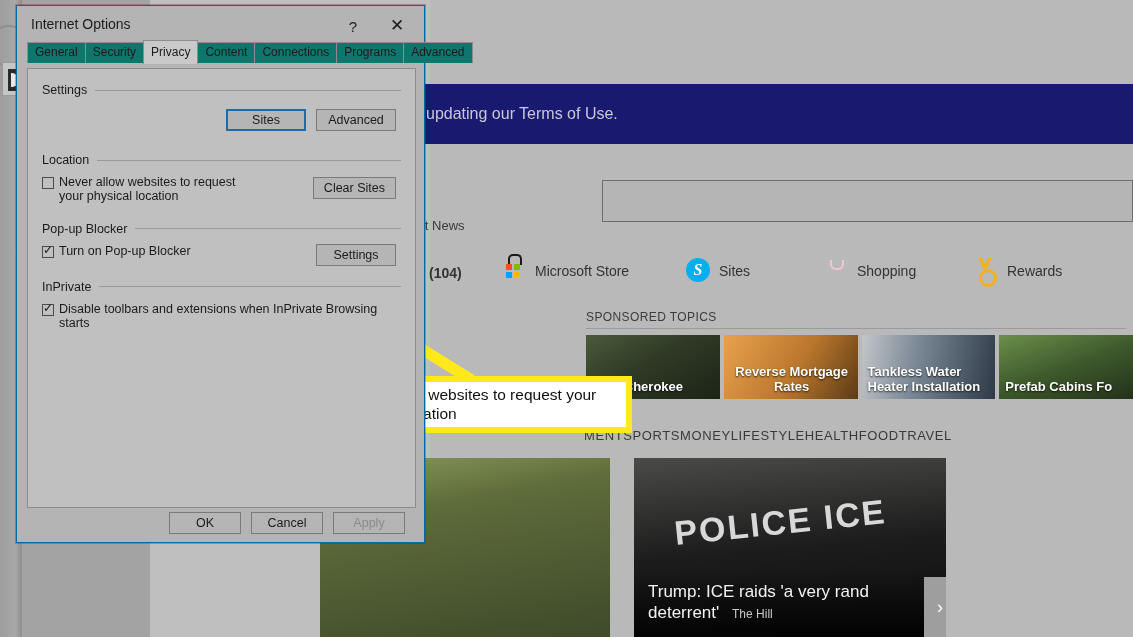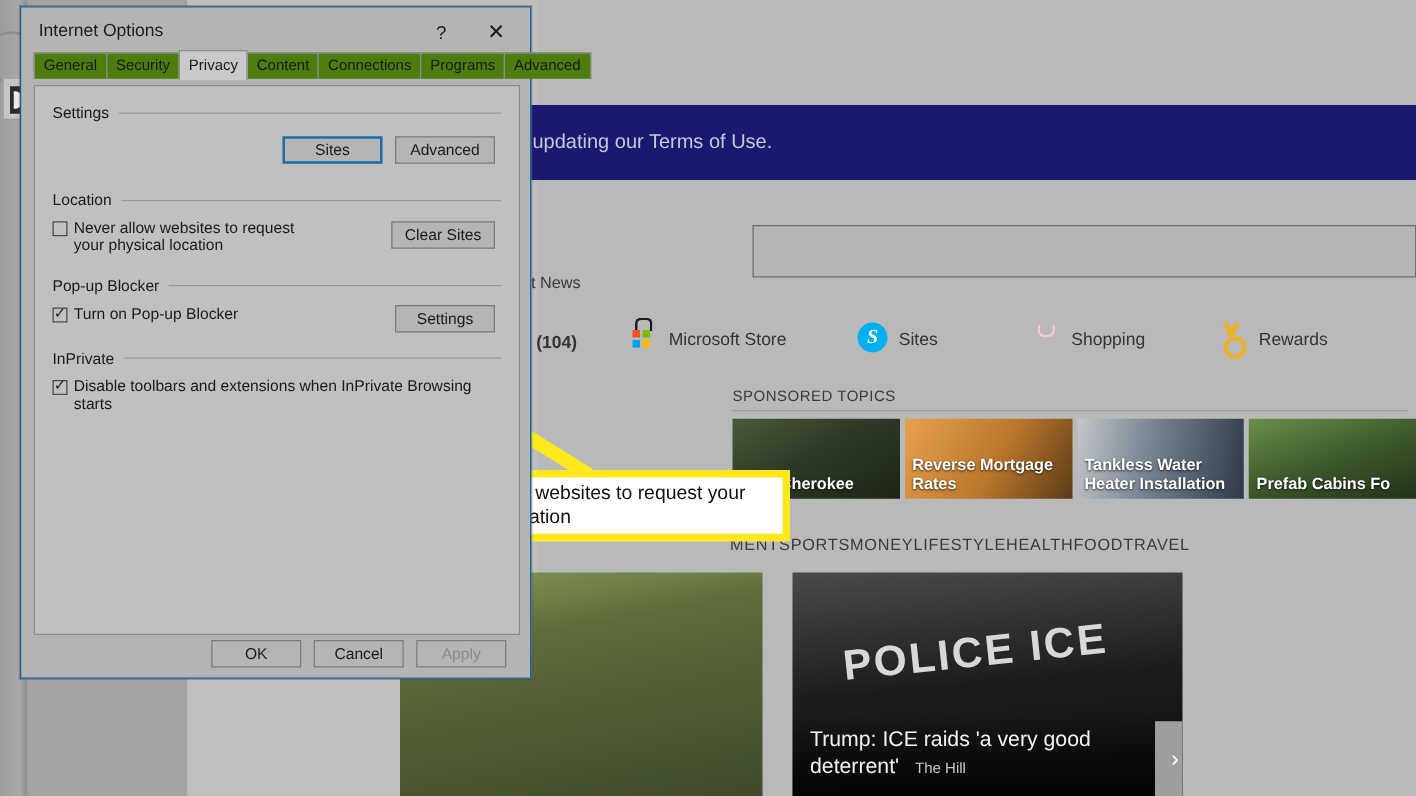--- a/index.html
+++ b/index.html
@@ -138,21 +138,21 @@
   .sponsored-row { display: flex; gap: 4px; margin-top: 6px; }
   .sp-card {
     width: 145px; height: 64px; position: relative; overflow: hidden;
   }
   .sp-card .sp-title {
     position: absolute; left: 6px; bottom: 4px; right: 4px;
     color: #fff; font-size: 13px; font-weight: bold; line-height: 1.15;
     text-shadow: 0 1px 2px rgba(0,0,0,.8);
   }
   .sp1 { background: linear-gradient(150deg,#4a5a3a 0%,#2f3a26 45%,#1c2416 100%); }
-  .sp2 { background: linear-gradient(120deg,#e8a14e 0%,#b9762c 55%,#5c3a16 100%); }
+  .sp2 { background: linear-gradient(120deg,#e8a14e 0%,#b9762c 55%,#5c3a16 100%); text-align: center; }
   .sp3 { background: linear-gradient(100deg,#c3c6c9 0%,#7b8896 40%,#2e3a47 100%); }
   .sp4 { background: linear-gradient(160deg,#6b8f4a 0%,#3e5a2c 50%,#23311a 100%); }
 
   
   .catnav {
     position: absolute; left: 424px; top: 424px; width: 709px; height: 22px;
     display: flex; align-items: center; 
     font-size: 13px; color: #3a3a3a; letter-spacing: .6px;
   }
   .catnav span:first-child { margin-left: 160px; }
@@ -236,21 +236,21 @@
     display: flex; align-items: center; justify-content: center;
     font-size: 17px; color: #1c1c1c;
   }
 
   .dlg-tabstrip {
     display: flex; padding-left: 10px; height: 21px; align-items: flex-end;
     position: relative; z-index: 2;
   }
   .tab {
     padding: 2px 7px 3px; font-size: 12px; color: #1a1a1a;
-    background: #4d7c0f; border: 1px solid #8d8d8d; border-bottom: none;
+    background: #0f766e; border: 1px solid #8d8d8d; border-bottom: none;
     margin-right: -1px; line-height: 15px;
   }
   .tab.active {
     background: #c9c9c9; padding-top: 4px; padding-bottom: 4px;
     position: relative; top: 1px; border-color: #8d8d8d;
   }
 
   .dlg-panel {
     position: absolute; left: 10px; top: 62px; width: 389px; height: 440px;
     background: #c0c0c0; border: 1px solid #8d8d8d;
@@ -387,21 +387,21 @@
       <span>TRAVEL</span>
 
     </div>
 
     <div class="newsrow">
       <div class="news-card nc1"></div>
 
       <div class="news-card nc2">
         <div class="police-text">POLICE ICE</div>
         <div class="nc-overlay">
-          <span>Trump: ICE raids 'a very good deterrent'</span>
+          <span>Trump: ICE raids 'a very rand deterrent'</span>
           <span class="nc-source">The Hill</span>
         </div>
         <div class="nc-arrow">›</div>
       </div>
 
     </div>
   </div>
 
   <svg class="ann-line" viewBox="0 0 1133 637" width="1133" height="637">
     <line x1="148" y1="179" x2="470" y2="379" stroke="#ffe81c" stroke-width="11" stroke-linecap="round"></line>

